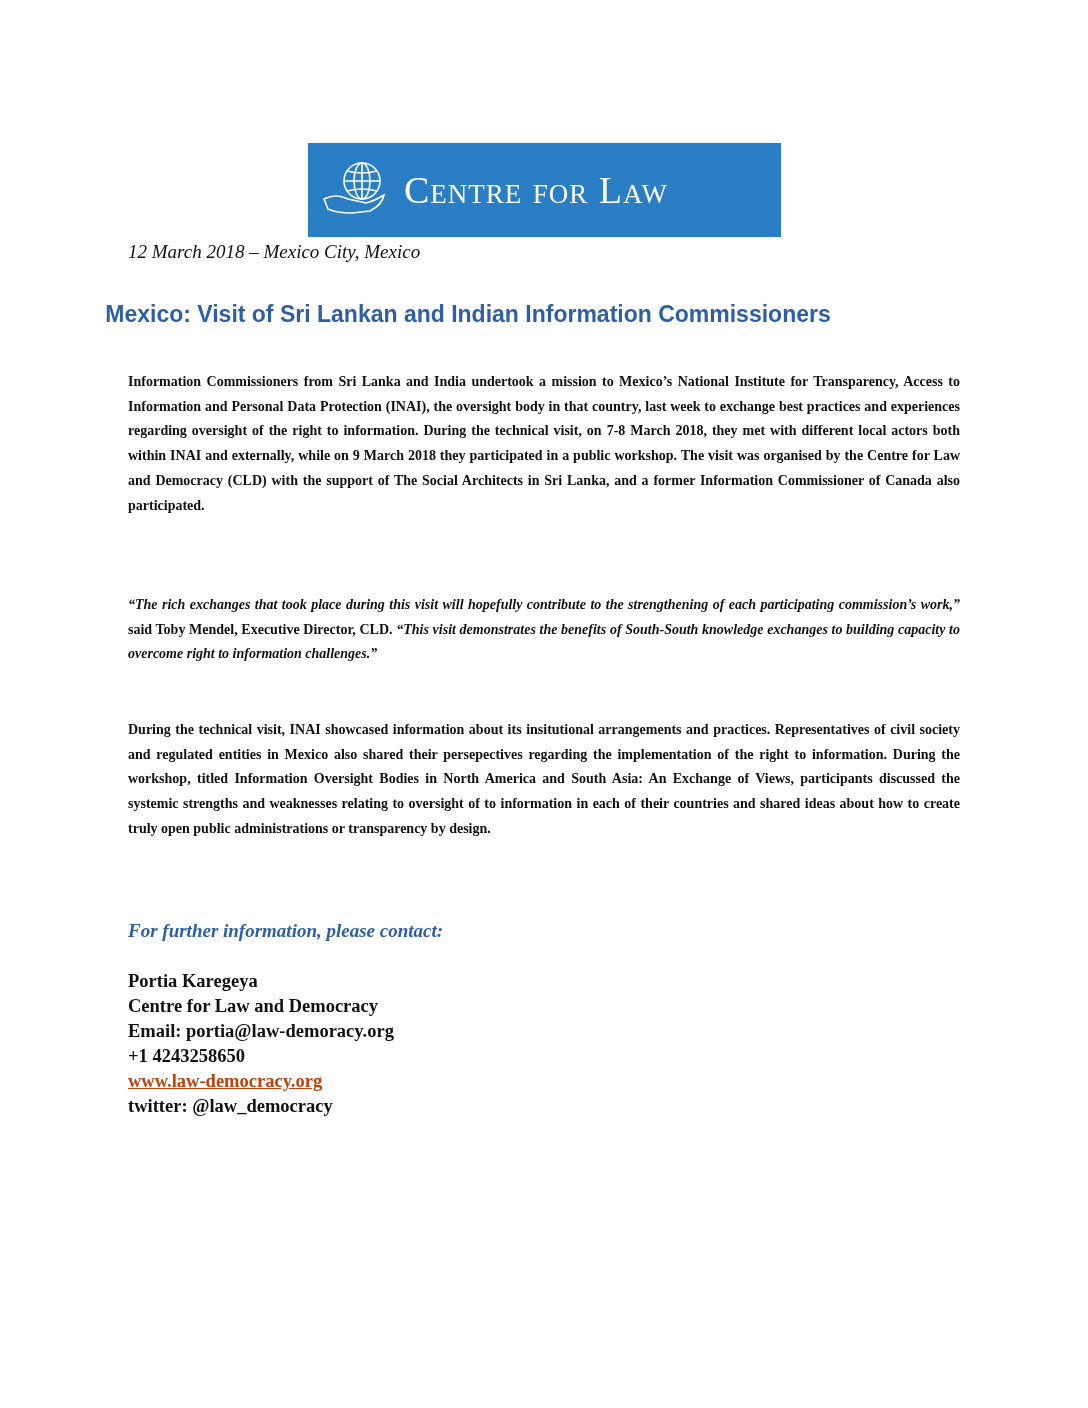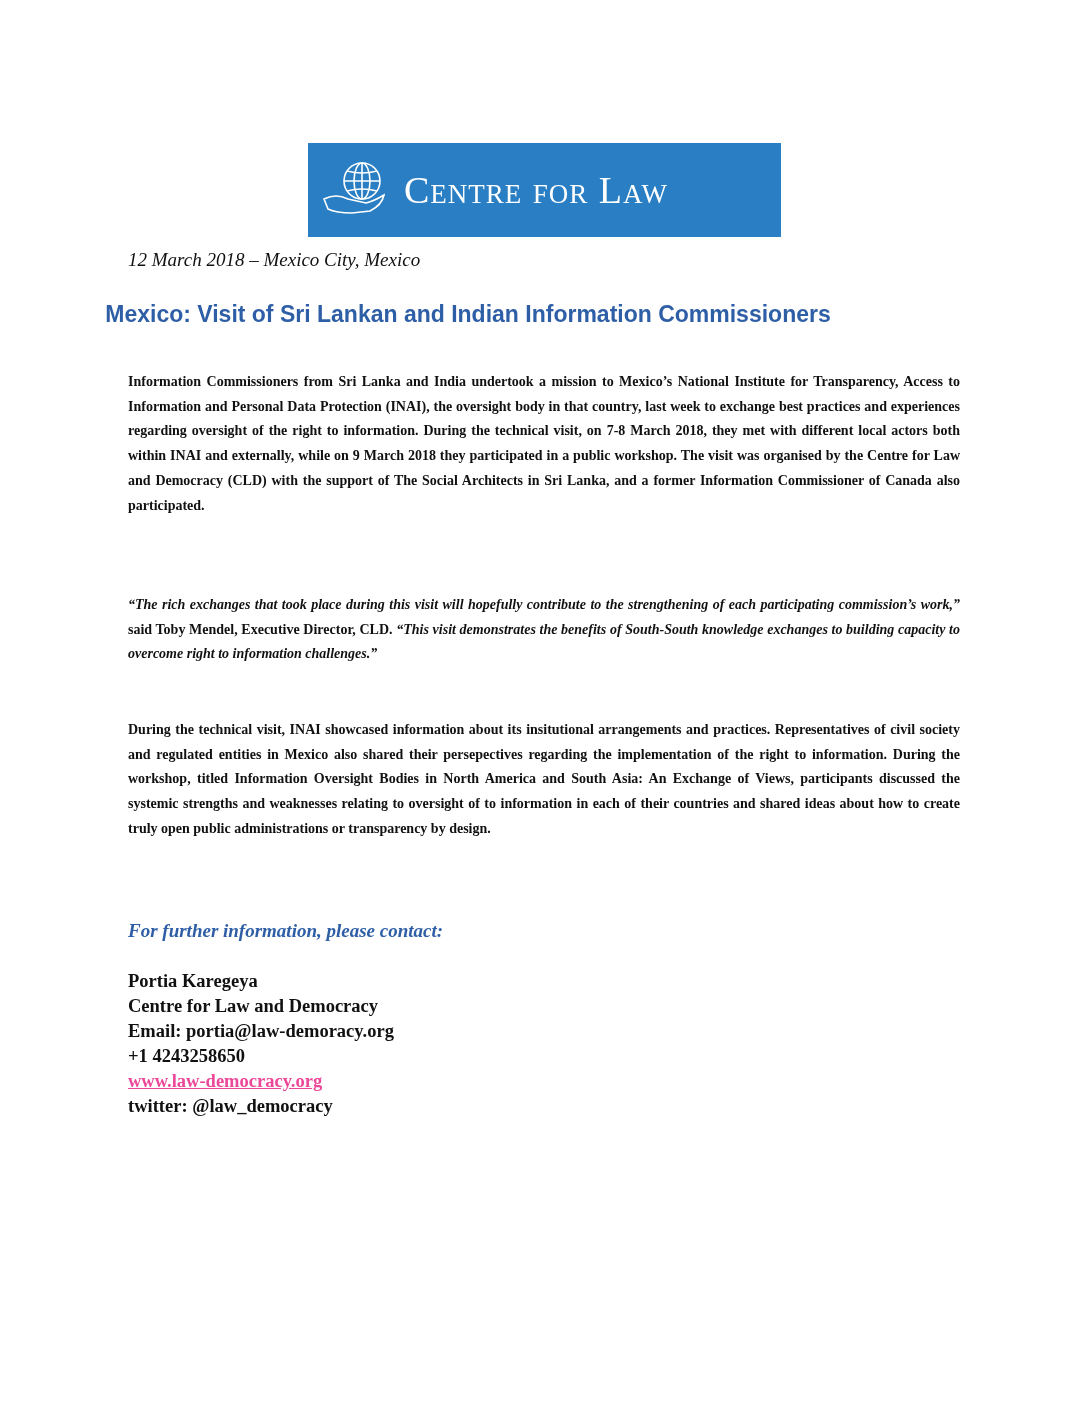--- a/index.html
+++ b/index.html
@@ -4,35 +4,35 @@
 <style>
   html, body { margin: 0; padding: 0; background: #ffffff; }
   body { width: 1088px; height: 1408px; position: relative; overflow: hidden;
          font-family: "Liberation Serif", "DejaVu Serif", serif; color: #111; }
   .logo { position: absolute; left: 308px; top: 128px; width: 473px; height: 94px;
           background: #2a7fc4; display: flex; align-items: center; box-sizing: border-box; padding-left: 14px; margin-top: 15px; }
   .logo svg { width: 70px; height: 70px; flex: 0 0 auto; }
   .logo-text { color: #fff; font-family: "Liberation Serif", "DejaVu Serif", serif;
                font-variant: small-caps; margin-left: 12px; line-height: 1.0; }
   .logo-line { font-size: 38px; letter-spacing: 1px; display: block; }
-  .date { position: absolute; left: 128px; top: 249px; font-style: italic; font-size: 19px; }
+  .date { position: absolute; left: 128px; top: 241px; font-style: italic; font-size: 19px; }
   .title { position: absolute; left: 0; width: 936px; top: 301px; text-align: center;
            font-family: "Liberation Sans", "DejaVu Sans", sans-serif; font-weight: bold;
            font-size: 23px; color: #2e5fa6; }
   .para { position: absolute; left: 128px; width: 832px; font-size: 14px; line-height: 24.7px;
           text-align: justify; font-weight: bold; }
   .p1 { top: 370px; }
   .p2 { top: 593px; }
   .p3 { top: 718px; }
   .it { font-style: italic; }
   .contact-head { position: absolute; left: 128px; top: 920px; font-style: italic; font-weight: bold;
                   font-size: 19px; color: #2e5fa6; text-align: center; }
   .contact { position: absolute; left: 128px; top: 969px; font-size: 18.5px; line-height: 25px; font-weight: bold; }
   .contact div { white-space: nowrap; }
-  .contact a { color: #ec4899; text-decoration: underline; }
+  .contact a { color: #c2410c; text-decoration: underline; }
 </style>
 </head>
 <body>
 
 <div class="logo">
   <svg viewBox="0 0 70 70">
     <g fill="none" stroke="#fff" stroke-width="1.6">
       <circle cx="40" cy="26" r="18"></circle>
       <ellipse cx="40" cy="26" rx="8" ry="18"></ellipse>
       <line x1="22" y1="26" x2="58" y2="26"></line>

